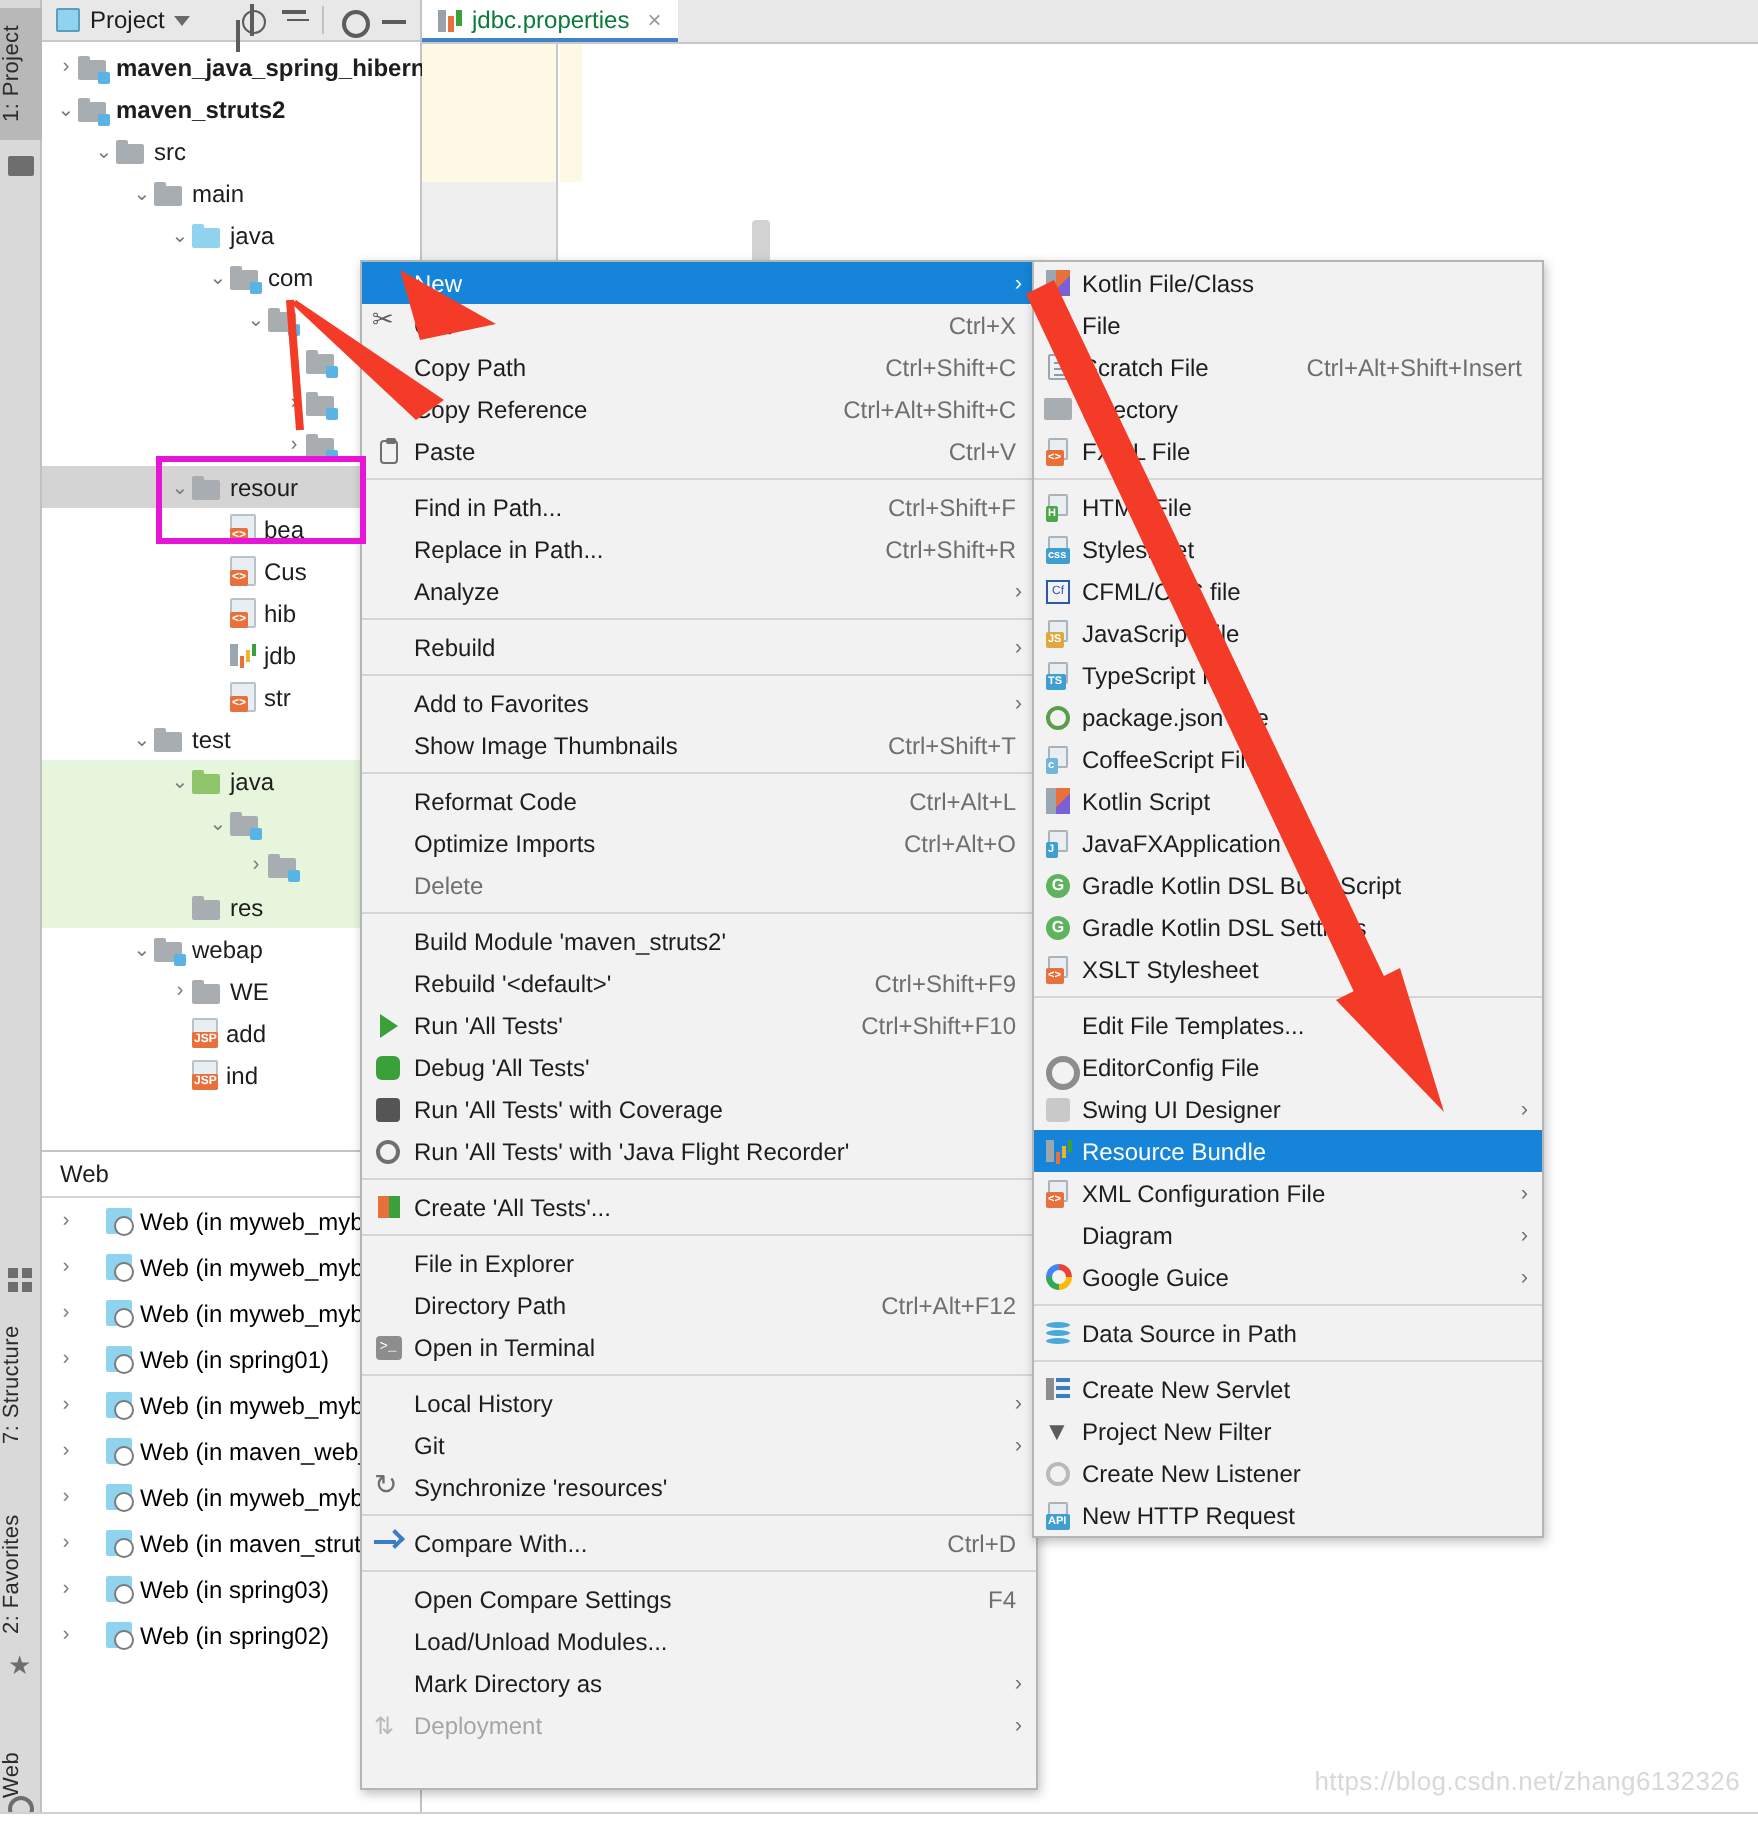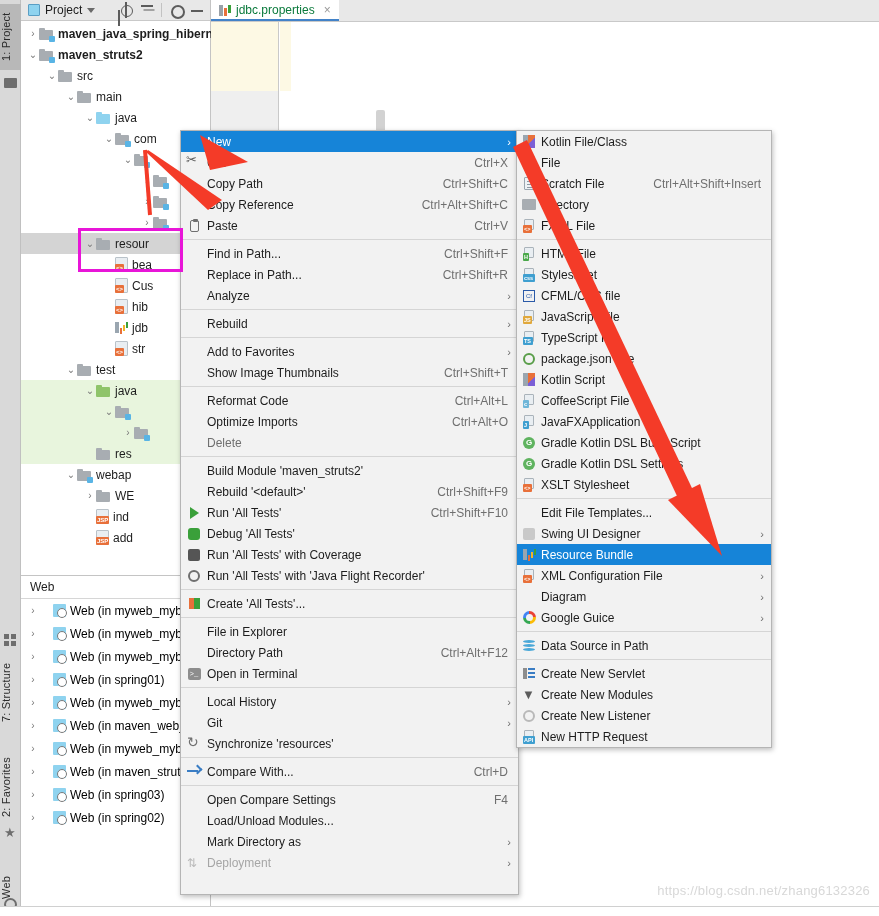--- a/index.html
+++ b/index.html
@@ -547,29 +547,29 @@
             <i></i>
           </span>
           <span class="tlabel">WE</span>
         </div>
         <div class="trow">
           <span style="width:63px;flex:0 0 63px"></span>
           <span class="arrow"></span>
           <span class="fileic jsp">
             <b>JSP</b>
           </span>
-          <span class="tlabel">ind</span>
+          <span class="tlabel">add</span>
         </div>
         <div class="trow">
           <span style="width:63px;flex:0 0 63px"></span>
           <span class="arrow"></span>
           <span class="fileic jsp">
             <b>JSP</b>
           </span>
-          <span class="tlabel">add</span>
+          <span class="tlabel">ind</span>
         </div>
       </div>
 
     <div class="web-panel">
       <div class="web-head">
           <span>Web</span>
         </div>
       <div id="weblist">
           <div class="wrow">
             <span class="arrow">›</span>
@@ -919,35 +919,35 @@
         <span class="mtext">TypeScript File</span>
       </div>
       <div class="mi">
         <span class="mic">
           <span class="gi circle" style="border:2px solid #5a9e4a;"></span>
         </span>
         <span class="mtext">package.json File</span>
       </div>
       <div class="mi">
         <span class="mic">
-          <span class="gi kt"></span>
-        </span>
-        <span class="mtext">Kotlin Script</span>
-      </div>
-      <div class="mi">
-        <span class="mic">
           <span class="gi badge">
             <span class="pg"></span>
             <span class="tg" style="background:#6fb6d8">c</span>
           </span>
         </span>
         <span class="mtext">CoffeeScript File</span>
       </div>
       <div class="mi">
         <span class="mic">
+          <span class="gi kt"></span>
+        </span>
+        <span class="mtext">Kotlin Script</span>
+      </div>
+      <div class="mi">
+        <span class="mic">
           <span class="gi badge">
             <span class="pg"></span>
             <span class="tg" style="background:#3f9fd0">J</span>
           </span>
         </span>
         <span class="mtext">JavaFXApplication</span>
       </div>
       <div class="mi">
         <span class="mic">
           <span class="gi gradle">G</span>
@@ -969,20 +969,26 @@
         </span>
         <span class="mtext">XSLT Stylesheet</span>
       </div>
       <div class="msep"></div>
       <div class="mi">
         <span class="mic"></span>
         <span class="mtext">Edit File Templates...</span>
       </div>
       <div class="mi">
         <span class="mic">
+          <span class="gi gearsm"></span>
+        </span>
+        <span class="mtext">EditorConfig File</span>
+      </div>
+      <div class="mi">
+        <span class="mic">
           <span class="gi swing"></span>
         </span>
         <span class="mtext">Swing UI Designer</span>
         <span class="arw">›</span>
       </div>
       <div class="mi hl">
         <span class="mic">
           <span class="gi resbundle"></span>
         </span>
         <span class="mtext">Resource Bundle</span>
@@ -1020,21 +1026,21 @@
       <div class="mi">
         <span class="mic">
           <span class="gi servlet"></span>
         </span>
         <span class="mtext">Create New Servlet</span>
       </div>
       <div class="mi">
         <span class="mic">
           <span class="gi filterf">▼</span>
         </span>
-        <span class="mtext">Create New Modules</span>
+        <span class="mtext">Project New Filter</span>
       </div>
       <div class="mi">
         <span class="mic">
           <span class="gi listener"></span>
         </span>
         <span class="mtext">Create New Listener</span>
       </div>
       <div class="mi">
         <span class="mic">
           <span class="gi badge">

